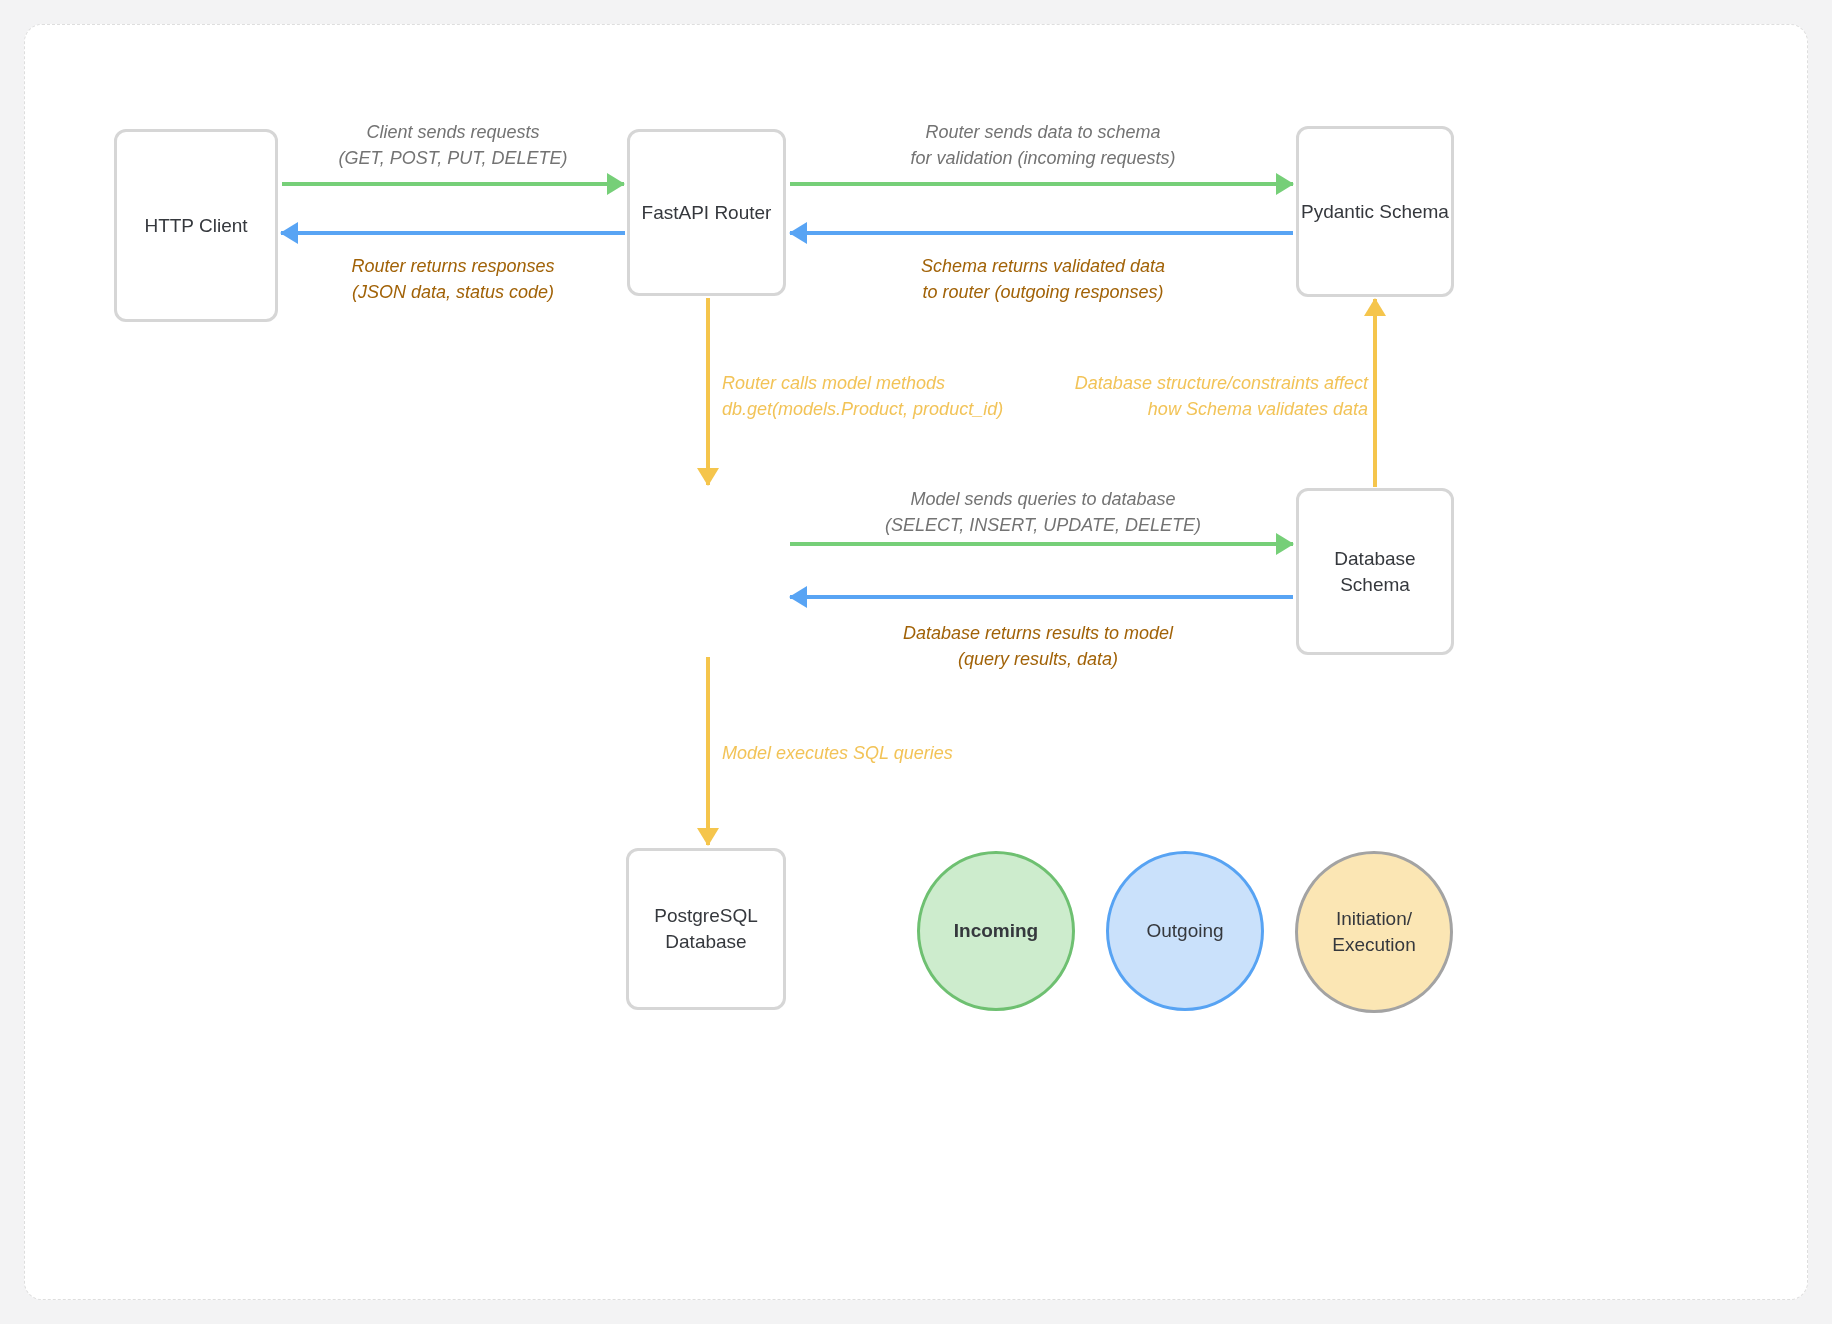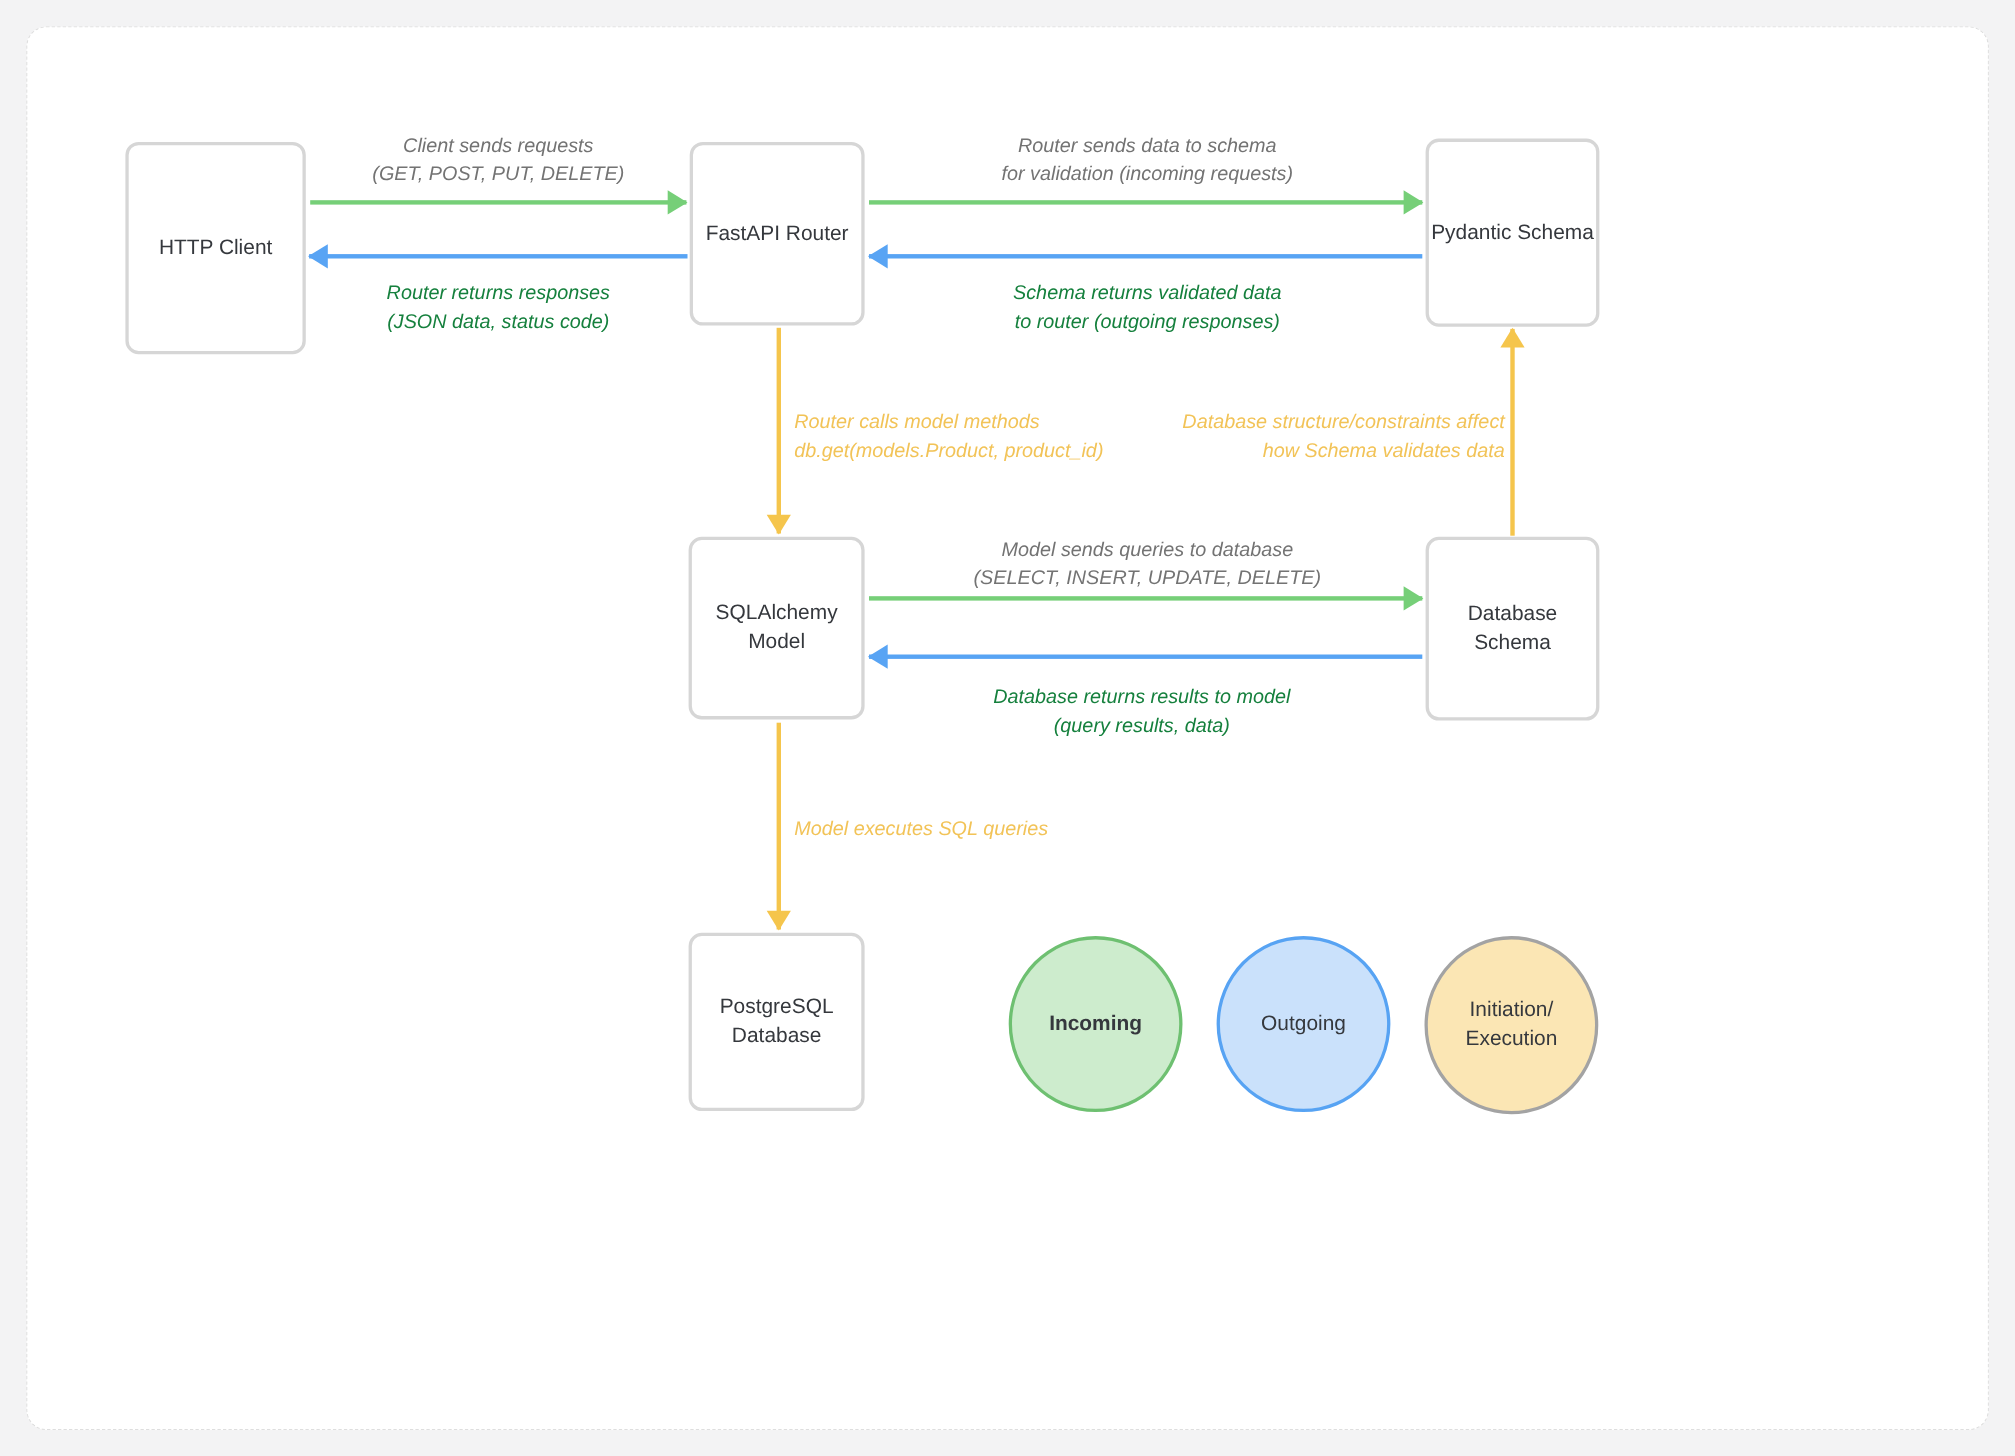--- a/index.html
+++ b/index.html
@@ -98,21 +98,21 @@
 
   
   .edge-label{
     position:absolute;
     font-style:italic;
     font-size:18px;
     line-height:26px;
     white-space:pre-line;
   }
   .lbl-green{ color:#737373; }
-  .lbl-blue { color:#15803d; }
+  .lbl-blue { color:#a16207; }
   .lbl-amber{ color:#f2c357; }
   .ta-center{ text-align:center; }
   .ta-left{ text-align:left; }
   .ta-right{ text-align:right; }
 </style>
 </head>
 <body>
 
 <div id="canvas">
   <div class="ruler"></div>
@@ -122,24 +122,20 @@
   </div>
 
   <div class="node" style="left:627px; top:129px; width:159px; height:167px;">
     <span>FastAPI Router</span>
   </div>
 
   <div class="node" style="left:1296px; top:126px; width:158px; height:171px;">
     <span>Pydantic Schema</span>
   </div>
 
-  <div class="node" style="left:626px; top:488px; width:160px; height:166px;">
-    <span>SQLAlchemy
-Model</span>
-  </div>
 
   <div class="node" style="left:1296px; top:488px; width:158px; height:167px;">
     <span>Database Schema</span>
   </div>
 
   <div class="node" style="left:626px; top:848px; width:160px; height:162px;">
     <span>PostgreSQL
 Database</span>
   </div>
 

